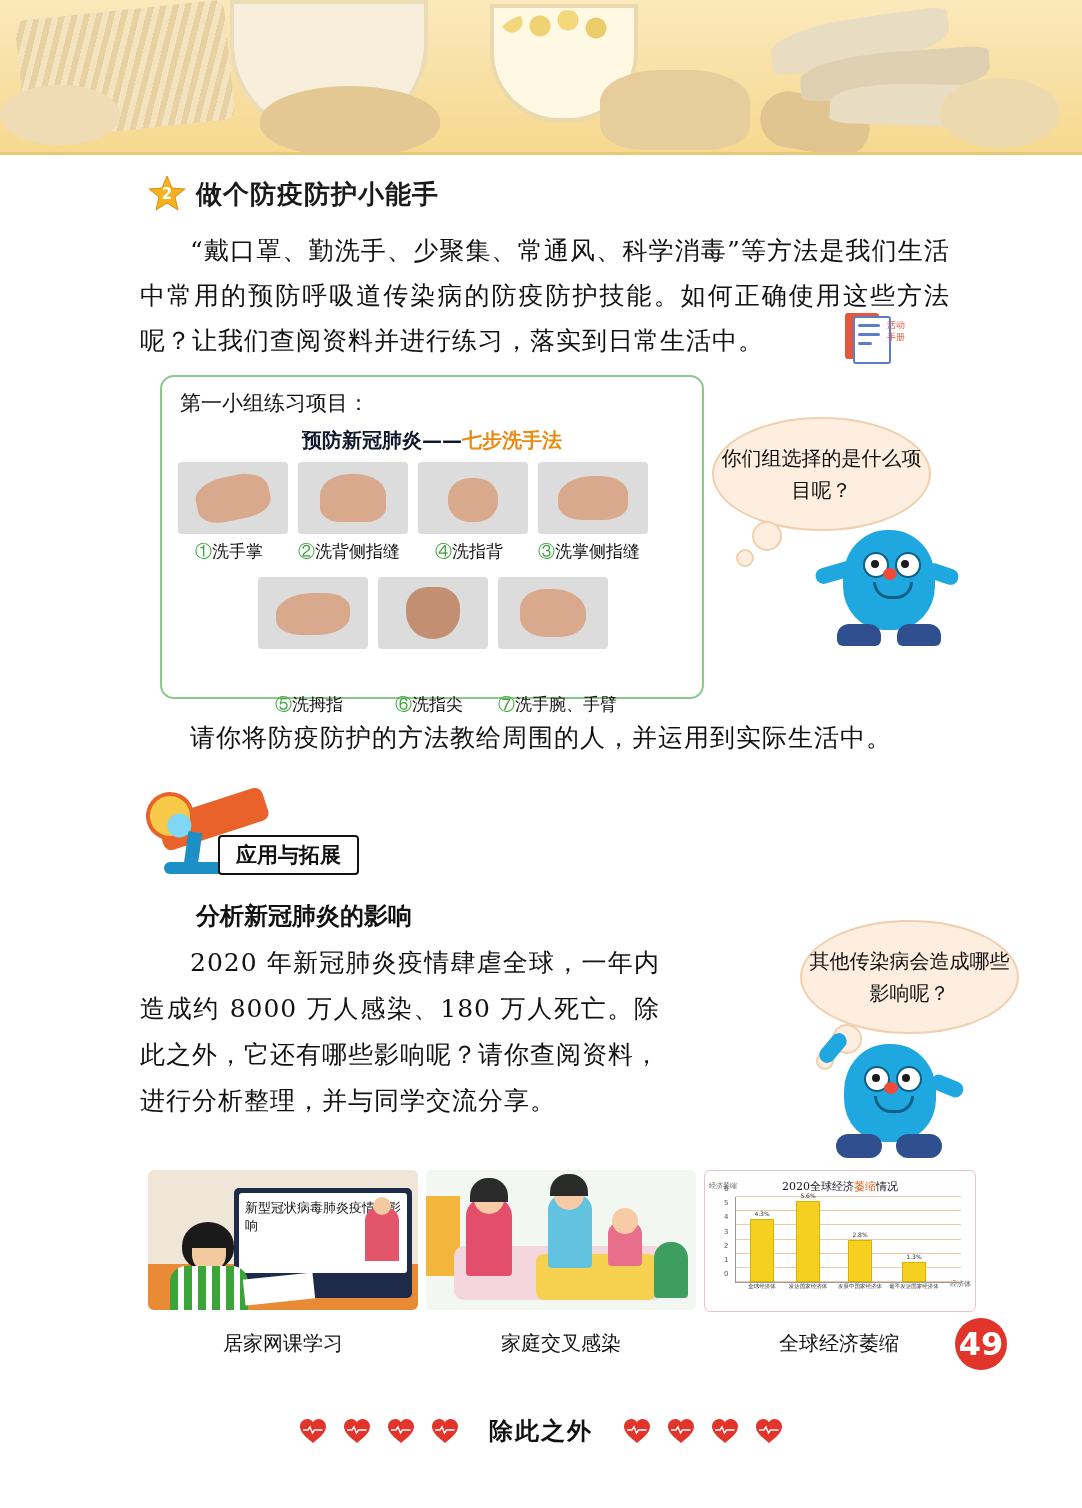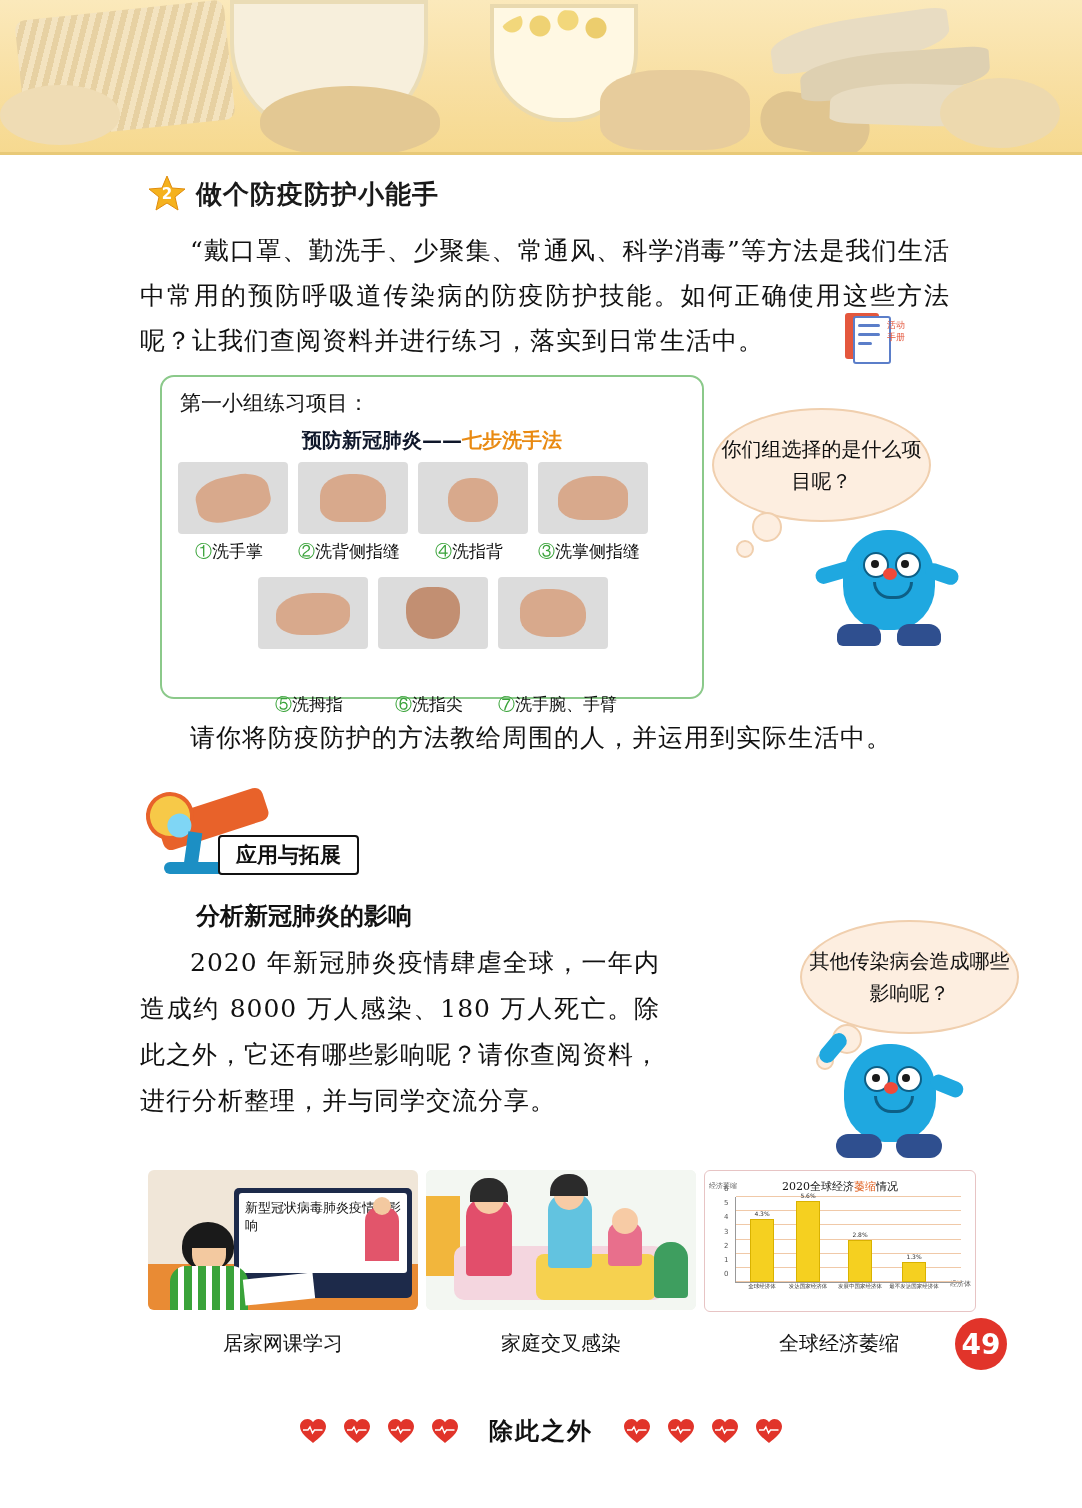--- a/index.html
+++ b/index.html
@@ -100,21 +100,21 @@
   .r2 .cap{font-size:17px;margin-top:44px;}
 
   .p2{left:140px;top:715px;width:820px;text-indent:50px;}
 
   
   .bubble{
     position:absolute;background:#fdeee0;border:2px solid #f0cfae;border-radius:50%;
     display:flex;align-items:center;justify-content:center;text-align:center;
     font-family:"DejaVu Serif","Liberation Serif",serif;color:#111;
   }
-  .bub1{left:712px;top:408px;width:215px;height:110px;font-size:20px;line-height:32px;font-family:Liberation Serif, serif;}
+  .bub1{left:712px;top:417px;width:215px;height:110px;font-size:20px;line-height:32px;font-family:Liberation Serif, serif;}
   .bub1 .tail{position:absolute;left:38px;bottom:-22px;width:26px;height:26px;border-radius:50%;
     background:#fdeee0;border:2px solid #f0cfae;}
   .bub1 .tail2{position:absolute;left:22px;bottom:-38px;width:14px;height:14px;border-radius:50%;
     background:#fdeee0;border:2px solid #f0cfae;}
   .bub2{left:800px;top:920px;width:215px;height:110px;font-size:20px;line-height:32px;}
   .bub2 .tail{position:absolute;left:30px;bottom:-22px;width:26px;height:26px;border-radius:50%;
     background:#fdeee0;border:2px solid #f0cfae;}
   .bub2 .tail2{position:absolute;left:14px;bottom:-38px;width:14px;height:14px;border-radius:50%;
     background:#fdeee0;border:2px solid #f0cfae;}
 
@@ -191,21 +191,21 @@
   .chart-xlab{position:absolute;right:4px;bottom:22px;font-size:7px;color:#555;}
   .plot{position:absolute;left:30px;top:26px;right:14px;bottom:28px;border-left:1px solid #999;border-bottom:1px solid #999;}
   .grid-line{position:absolute;left:0;right:0;height:1px;background:#f0c9a8;}
   .ytick{position:absolute;left:-12px;font-size:7px;color:#555;transform:translateY(-4px);}
   .bar{position:absolute;bottom:0;width:22px;background:#f5d020;border:1px solid #d9b200;}
   .barval{position:absolute;top:-10px;left:50%;transform:translateX(-50%);font-size:6px;color:#333;white-space:nowrap;}
   .xtick{position:absolute;top:100%;margin-top:2px;font-size:5.5px;color:#333;white-space:nowrap;transform:translateX(-50%);}
 
   
   .pagenum{position:absolute;left:955px;top:1318px;width:52px;height:52px;border-radius:50%;
-    background:#e1342a;color:#fff;font-size:28px;font-weight:bold;display:flex;align-items:center;justify-content:center;}
+    background:#e1342a;color:#fff;font-size:32px;font-weight:bold;display:flex;align-items:center;justify-content:center;}
 
   
   .footer{position:absolute;left:0;top:1415px;width:100%;display:flex;align-items:center;justify-content:center;gap:16px;}
   .footer .ft{font-size:24px;font-weight:bold;color:#111;letter-spacing:2px;margin:0 14px;
       font-family:"DejaVu Serif","Liberation Serif",serif;}
   .heart{width:28px;height:26px;position:relative;}
 </style>
 </head>
 <body>
 

